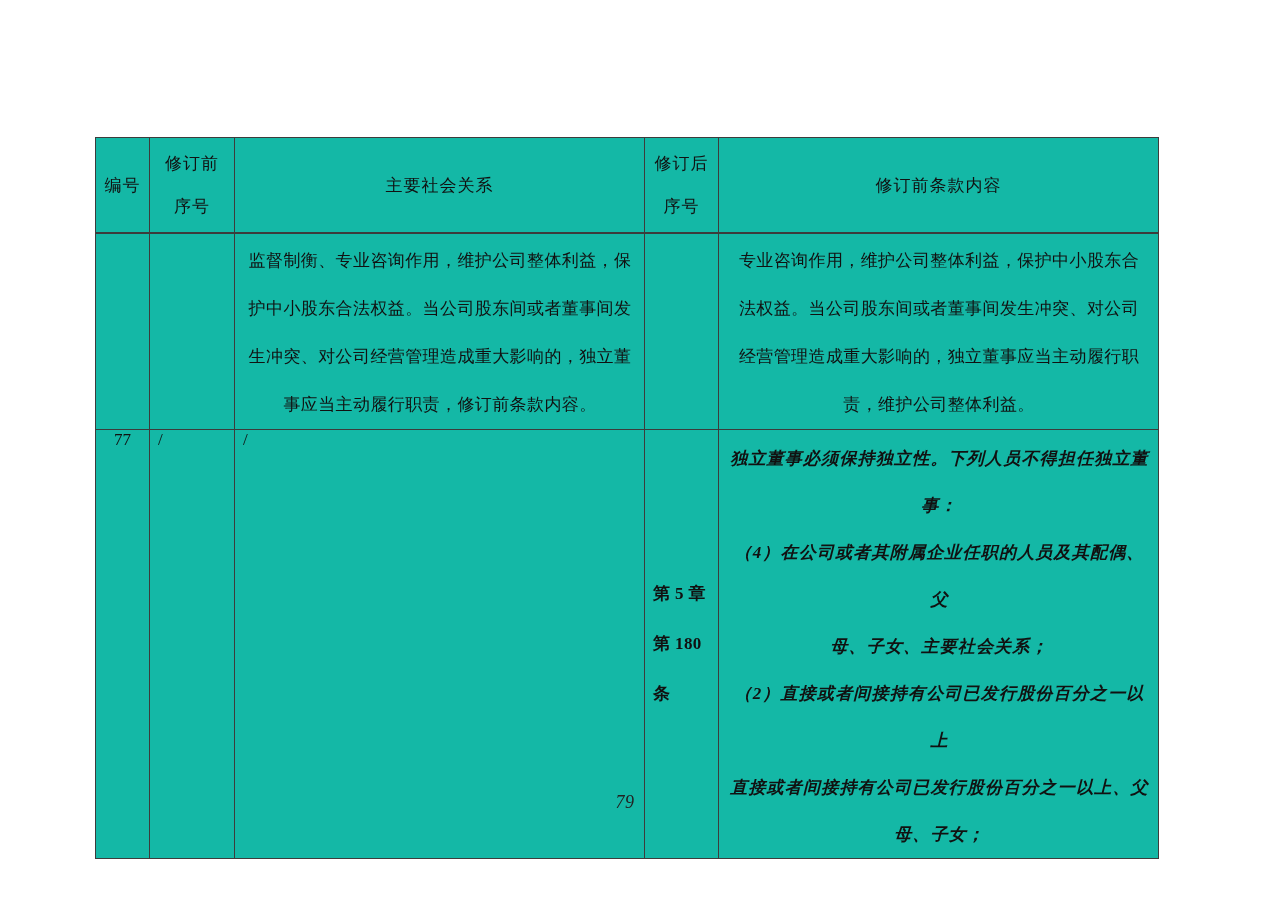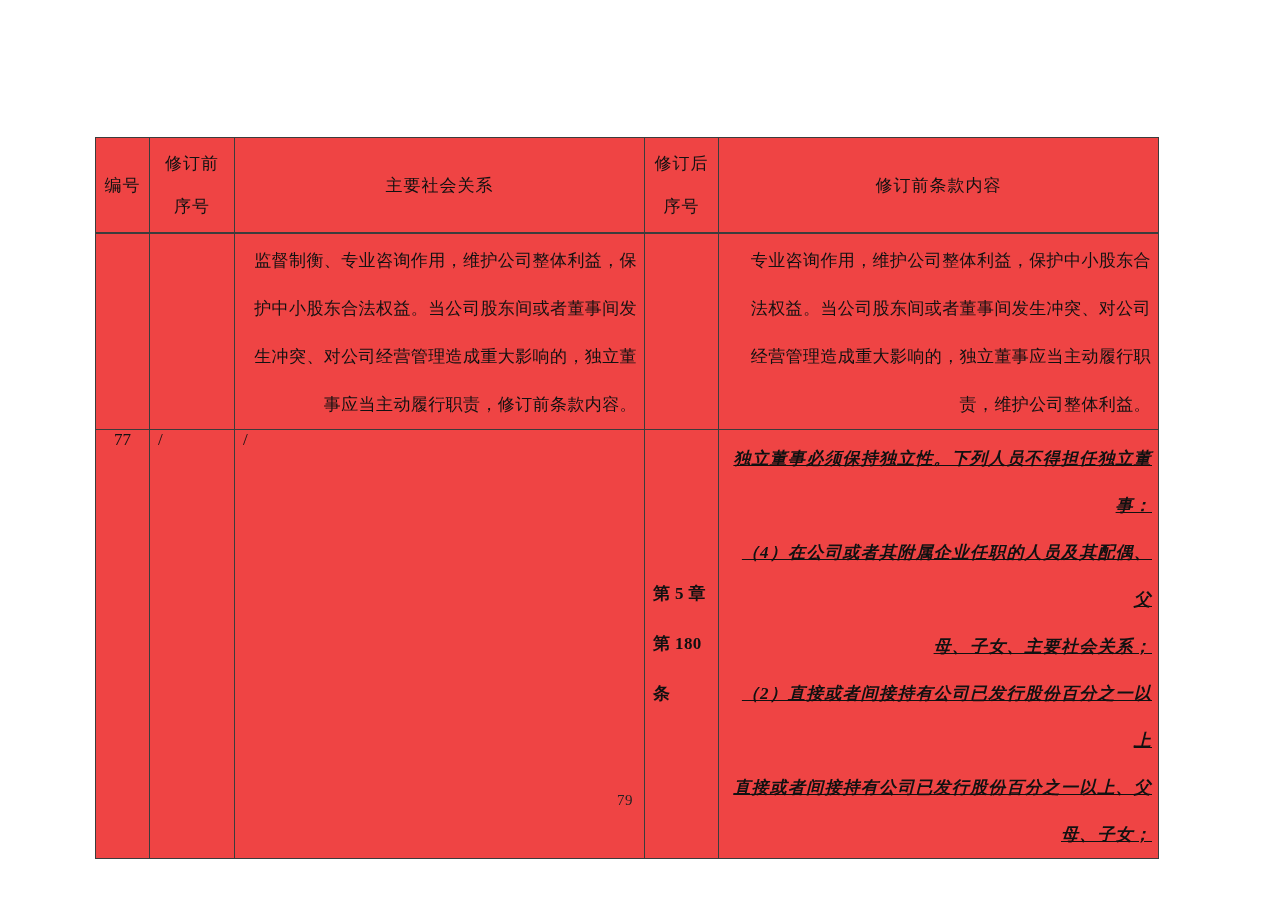--- a/index.html
+++ b/index.html
@@ -20,38 +20,38 @@
     width: 1063px;
     border-collapse: collapse;
     table-layout: fixed;
   }
   .rev-table td, .rev-table th {
     border: 1px solid #3c3c3c;
     padding: 0;
     font-size: 17px;
     font-weight: normal;
     vertical-align: top;
-    background: #ef4444;
+    background: #14b8a6;
   }
   .rev-table thead th { border-bottom-width: 2px; }
   
   .head-cell {
     height: 94px;
     display: flex;
     flex-direction: column;
     align-items: center;
     justify-content: center;
     letter-spacing: 1px;
   }
   .head-cell .line { line-height: 43px; }
   
-  .cell-lines { text-align: right; }
+  .cell-lines { text-align: center; }
   .pad-std { padding: 3px 7px 0 8px; }
   .lines-48 .line { line-height: 48px; letter-spacing: 0.4px; }
-  .lines-47 .line { line-height: 47px; text-decoration: underline; }
+  .lines-47 .line { line-height: 47px; }
   .v-mid { vertical-align: middle; }
   .center-h { text-align: center; font-family: Liberation Serif, serif; }
   .slash-pad { padding-left: 8px; }
   .post-no {
     height: 100%;
     display: flex;
     flex-direction: column;
     align-items: flex-start;
     justify-content: center;
     padding-left: 8px;
@@ -64,23 +64,24 @@
     padding: 5px 6px 0 8px;
   }
   .row-1 td { height: 193px; }
   .row-2 td { height: 332px; }
   .page-number {
     position: absolute;
     top: 792px;
     left: 555px;
     width: 140px;
     text-align: center;
-    font-size: 15px;
+    font-size: 18px;
     color: #222222;
     letter-spacing: 0.5px;
+    font-style: italic;
   }
 </style>
 </head>
 <body>
 
 <div class="page">
 
   <table class="rev-table">
     <colgroup>
       <col style="width:54px">

